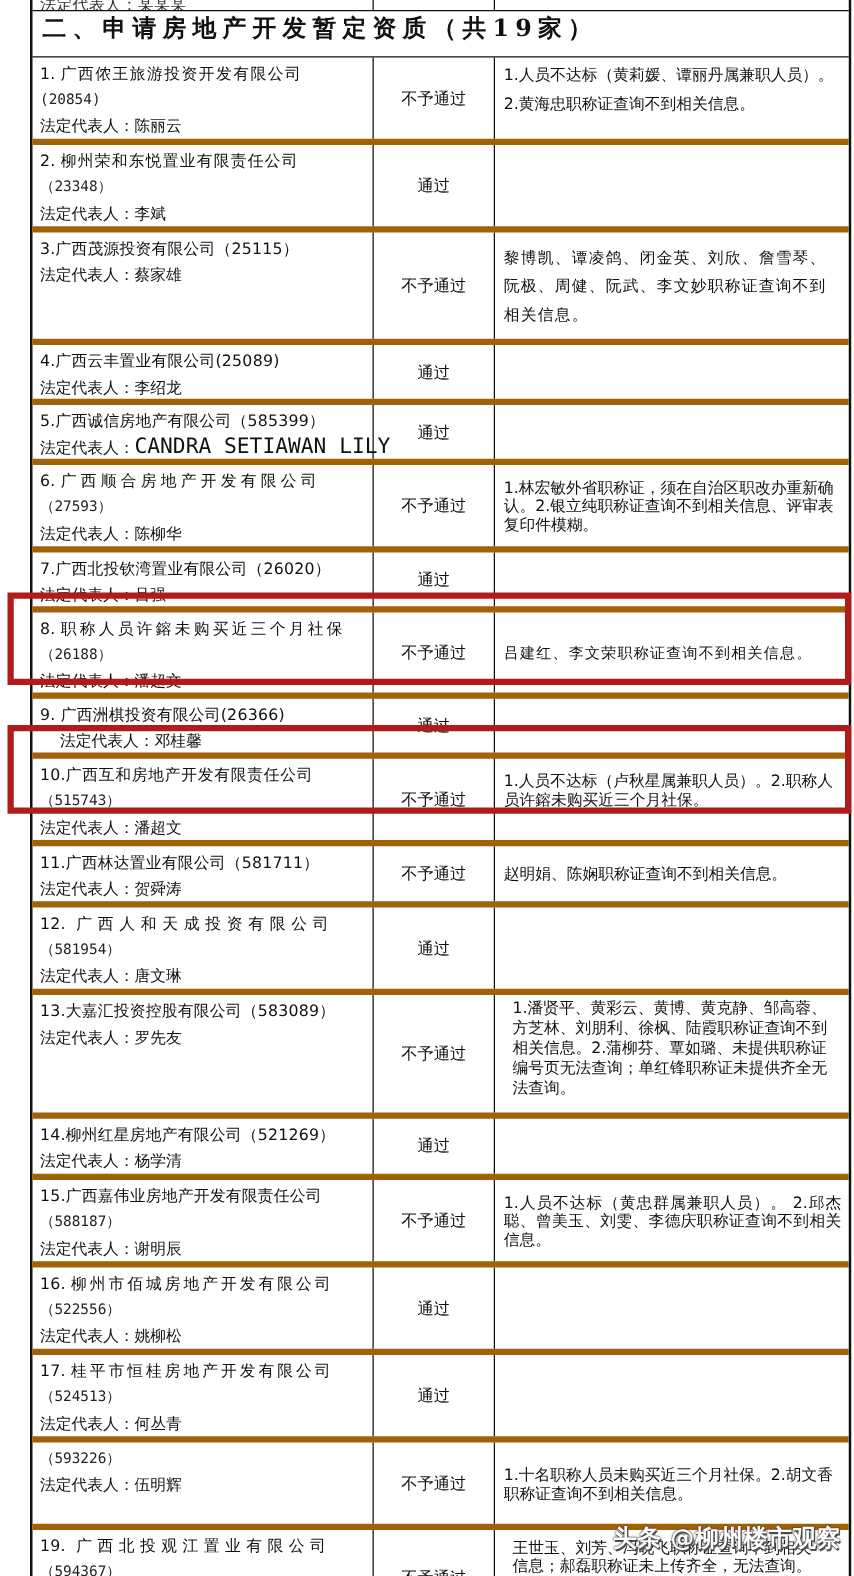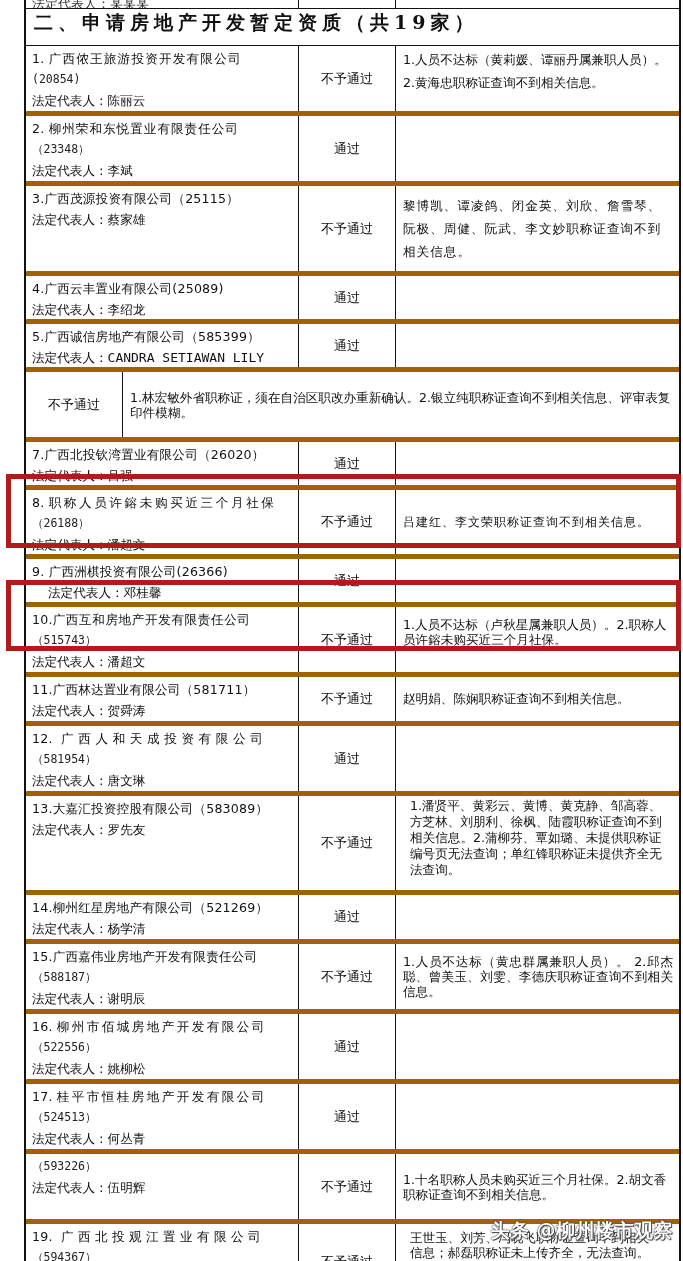--- a/index.html
+++ b/index.html
@@ -19,21 +19,21 @@
   .row { display:flex; border-bottom:5px solid #a16207; }
   .row:last-child { border-bottom:none; }
   .c-company { width:266px; padding:2px 0 2px 6px; border-right:1px solid #111; font-size:12.6px; line-height:21px; }
   .c-result { width:96px; border-right:1px solid #111; display:flex; align-items:center; justify-content:center; font-size:13px; }
   .c-reason { flex:1; padding:2px 6px 2px 7px; font-size:12.6px; line-height:20px; display:flex; align-items:center; }
   .c-reason.top { align-items:flex-start; padding-top:10px; }
   .c-reason.tight { line-height:15px; }
   .name-line { white-space:nowrap; letter-spacing:0.2px; }
   .code-line { font-family:"DejaVu Sans Mono", "Liberation Mono", monospace; font-size:11.5px; color:#222; }
   .rep-line { white-space:nowrap; }
-  .rep-line .mono { font-family:"DejaVu Sans Mono", "Liberation Mono", monospace; font-size:13px; }
+  .rep-line .mono { font-family:"DejaVu Sans Mono", "Liberation Mono", monospace; font-size:17px; }
   .highlight { position:absolute; border:5px solid #b11b1b; box-sizing:border-box; pointer-events:none; }
   .watermark { position:absolute; right:10px; bottom:17px; font-size:19px; color:#fff; font-weight:bold;
                text-shadow: 0 0 2px #444, 0 0 1px #222, 1px 1px 0 #555; letter-spacing:0.5px; white-space:nowrap; }
 </style>
 </head>
 <body>
 
 <div class="page">
   <div class="tbl">
 
@@ -89,20 +89,25 @@
     <div class="row" style="height:43px">
       <div class="c-company">
         <div class="name-line"><span>5.</span><span>广西诚信房地产有限公司（585399）</span></div>
         <div class="rep-line"><span>法定代表人：</span><span class="mono">CANDRA SETIAWAN LILY</span></div>
       </div>
       <div class="c-result">通过</div>
       <div class="c-reason"></div>
     </div>
 
     <div class="row" style="height:65px">
+      <div class="c-company">
+        <div class="name-line"><span>6.</span> <span style="letter-spacing:3.4px">广西顺合房地产开发有限公司</span></div>
+        <div class="code-line">（27593）</div>
+        <div class="rep-line"><span>法定代表人：</span><span>陈柳华</span></div>
+      </div>
       <div class="c-result">不予通过</div>
       <div class="c-reason tight">1.林宏敏外省职称证，须在自治区职改办重新确认。2.银立纯职称证查询不到相关信息、评审表复印件模糊。</div>
     </div>
 
     <div class="row" style="height:43px">
       <div class="c-company">
         <div class="name-line"><span>7.</span><span>广西北投钦湾置业有限公司（26020）</span></div>
         <div class="rep-line"><span>法定代表人：</span><span>吕强</span></div>
       </div>
       <div class="c-result">通过</div>

